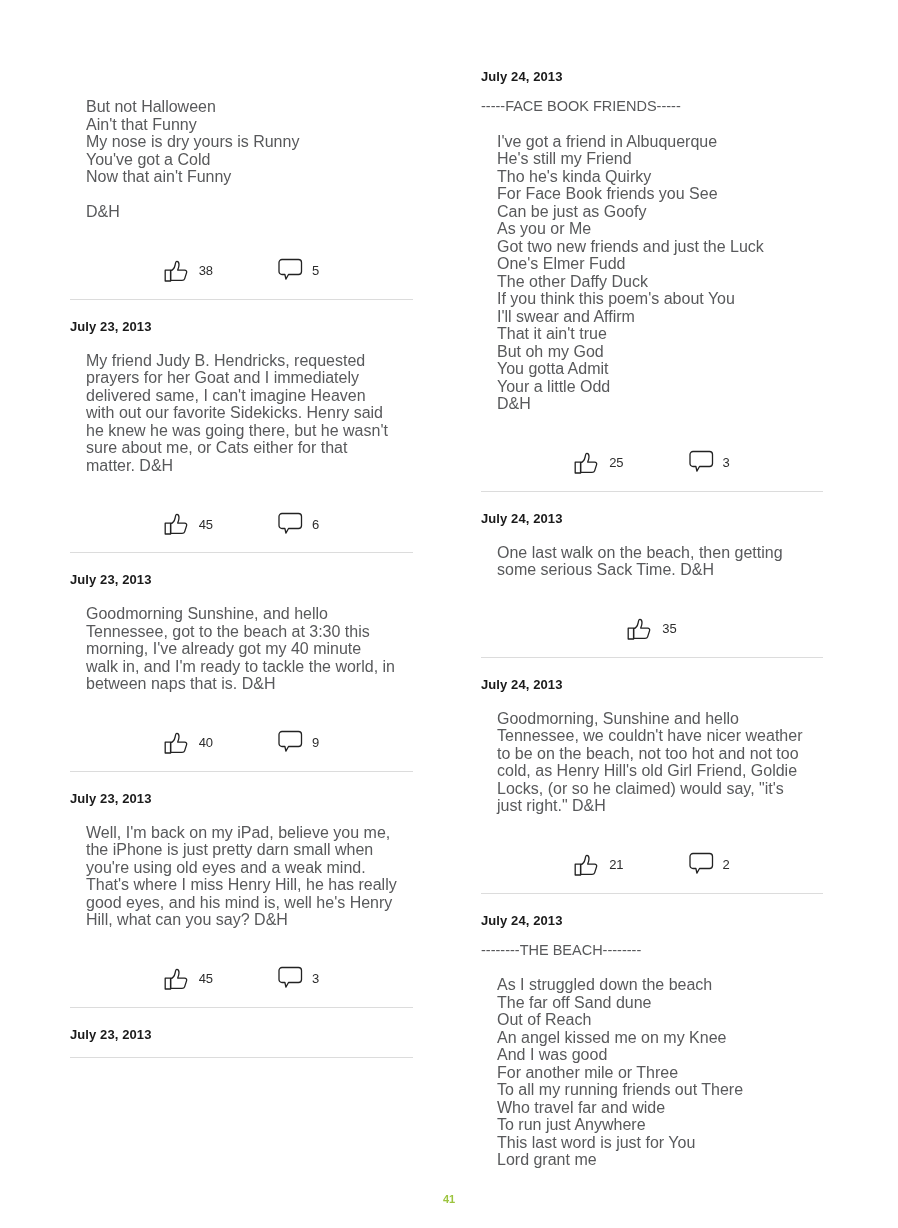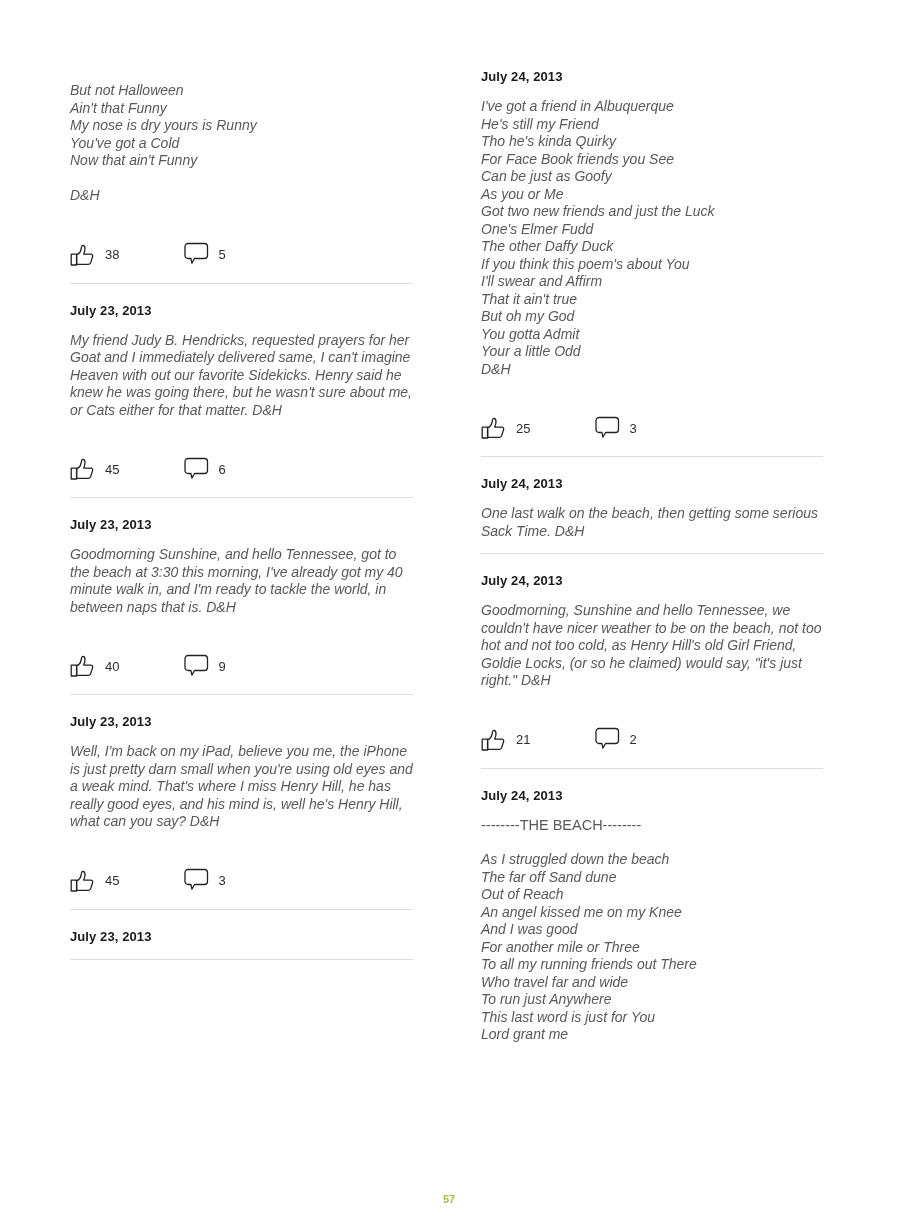--- a/index.html
+++ b/index.html
@@ -18,27 +18,26 @@
   .post-date {
     font-size:13px; font-weight:bold; color:#1a1a1a;
     margin:0 0 12px 0; line-height:19px;
     letter-spacing:0.1px;
   }
   .post-title {
     font-size:14.5px; color:#58595b; line-height:17.5px;
     margin:0 0 17px 0;
   }
   .post-body {
-    font-size:14px; color:#58595b; line-height:17.5px;
+    font-size:16px; color:#58595b; line-height:17.5px;
     white-space:pre-line;
-    margin:0;
-    font-style:italic;
+    margin:16px;
   }
   .post-stats {
-    display:flex; align-items:center;
+    display:flex; justify-content:center; align-items:center;
     gap:64px; margin:35px 0 0 0; height:30px;
   }
   .stat { display:flex; align-items:center; gap:9px; }
   .stat svg { display:block; }
   .stat-count { font-size:13px; color:#2d2d2d; }
 
   hr.separator {
     border:none; border-top:1px solid #dcdcdc;
     margin:13px 0 17px 0; height:0;
   }
@@ -150,20 +149,21 @@
 
   <article class="post">
     <h3 class="post-date">July 23, 2013</h3>
 
     <hr class="separator">
   </article>
 </div>
   <div class="col col-right" id="col-right">
   <article class="post">
     <h3 class="post-date">July 24, 2013</h3>
+    <div class="post-title">-----FACE BOOK FRIENDS-----</div>
     <div class="post-body">I've got a friend in Albuquerque
 He's still my Friend
 Tho he's kinda Quirky
 For Face Book friends you See
 Can be just as Goofy
 As you or Me
 Got two new friends and just the Luck
 One's Elmer Fudd
 The other Daffy Duck
 If you think this poem's about You
@@ -188,20 +188,30 @@
         <span class="stat-count">3</span>
       </span>
     </div>
     <hr class="separator">
   </article>
 
   <article class="post">
     <h3 class="post-date">July 24, 2013</h3>
 
     <div class="post-body">One last walk on the beach, then getting some serious Sack Time. D&amp;H</div>
+    <div class="post-stats">
+      <span class="stat stat-like">
+        <svg width="26" height="28" viewBox="0 0 26 28" fill="none" stroke="#222222" stroke-width="1.3" stroke-linejoin="round">
+          <rect x="1.2" y="13.2" width="5.4" height="10.8"></rect>
+          <path d="M6.6 23.4 V13.6 c2.6-0.6 4-3.1 4.5-5.6 0.35-1.7 0.5-3.6 1.8-3.6 1.6 0 2.1 1.8 2.1 3.3 0 2-0.6 3.7-1.3 5.4 h6.9 c1.5 0 2.4 1.2 2 2.5 l-2 6.3 c-0.4 1.3-1.3 1.5-2.6 1.5 z"></path>
+        </svg>
+        <span class="stat-count">35</span>
+      </span>
+
+    </div>
     <hr class="separator">
   </article>
 
   <article class="post">
     <h3 class="post-date">July 24, 2013</h3>
 
     <div class="post-body">Goodmorning, Sunshine and hello Tennessee, we couldn't have nicer weather to be on the beach, not too hot and not too cold, as Henry Hill's old Girl Friend, Goldie Locks, (or so he claimed) would say, "it's just right." D&amp;H</div>
     <div class="post-stats">
       <span class="stat stat-like">
         <svg width="26" height="28" viewBox="0 0 26 28" fill="none" stroke="#222222" stroke-width="1.3" stroke-linejoin="round">
@@ -230,14 +240,14 @@
 And I was good
 For another mile or Three
 To all my running friends out There
 Who travel far and wide
 To run just Anywhere
 This last word is just for You
 Lord grant me</div>
 
   </article>
 </div>
-  <div class="page-number">57</div>
+  <div class="page-number">41</div>
 </div>
 
 </body></html>

